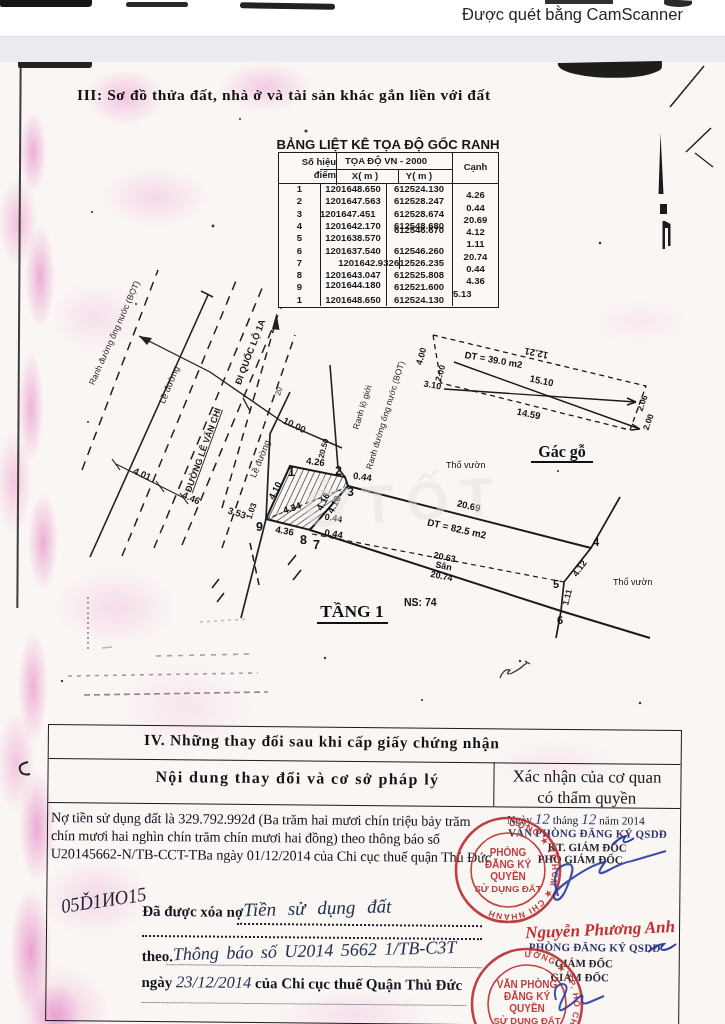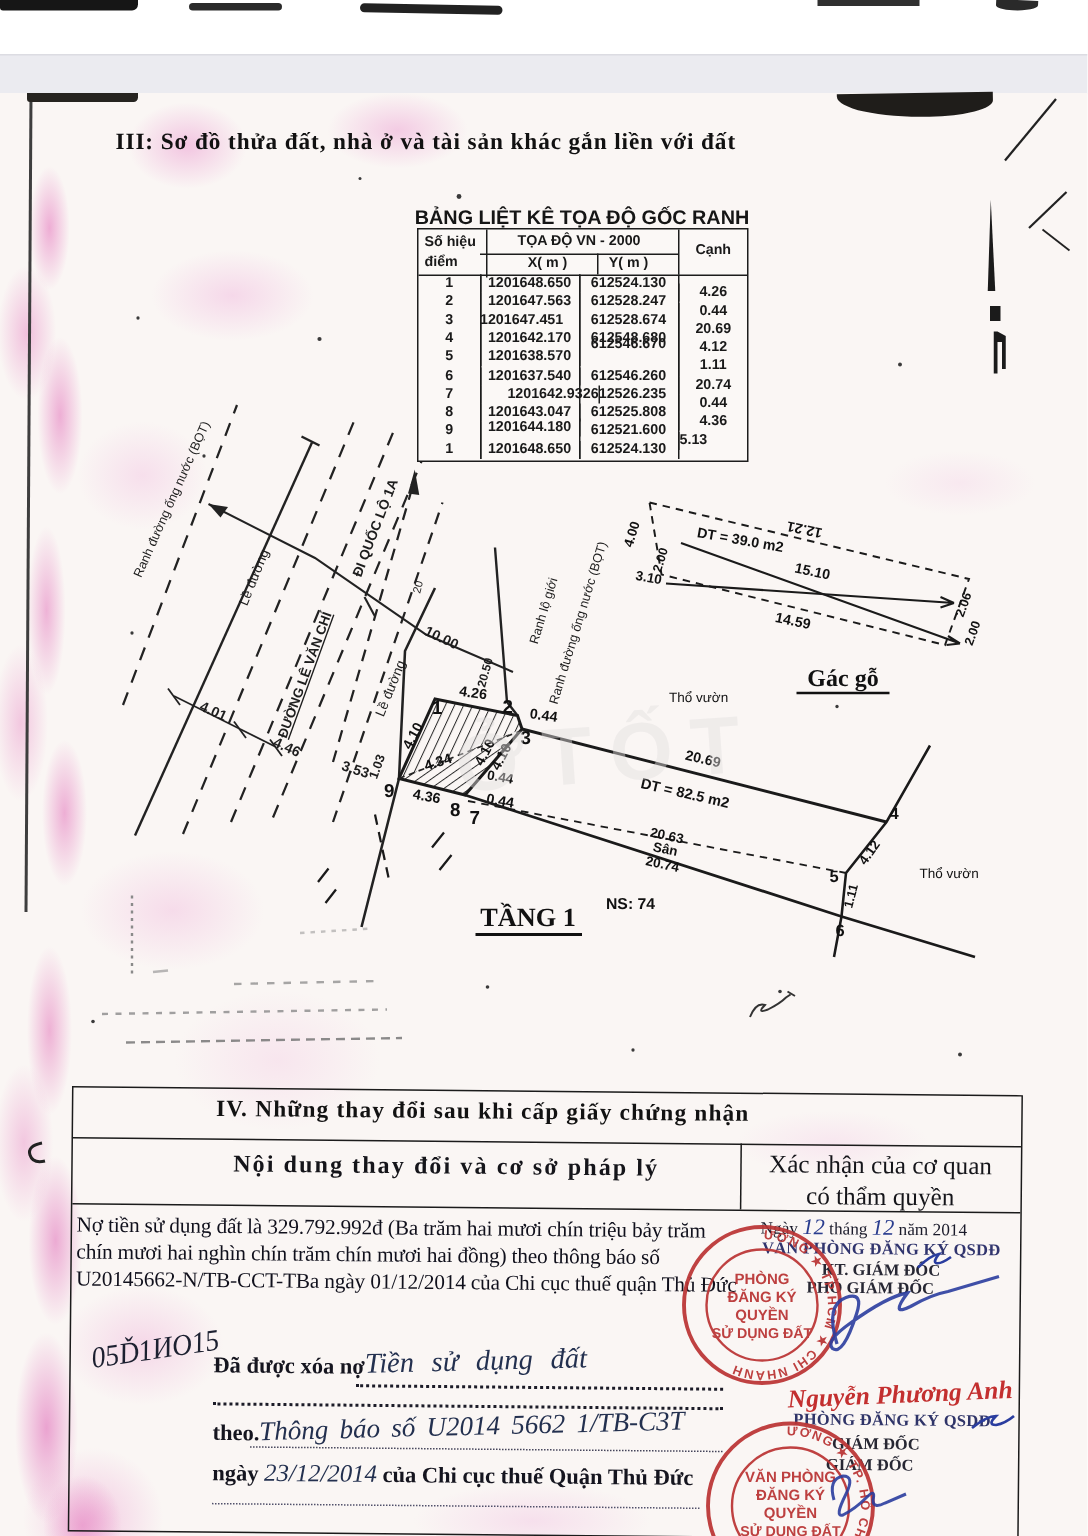--- a/index.html
+++ b/index.html
@@ -17,20 +17,21 @@
   <div class="abs" style="left:0;top:0;width:92px;height:7px;background:#161616;border-radius:0 0 4px 2px;"></div>
 
   <div class="abs" style="left:126px;top:2px;width:62px;height:5px;background:#2a2a2a;border-radius:3px;"></div>
 
   <div class="abs" style="left:240px;top:3px;width:95px;height:6px;background:#222;border-radius:3px;transform:rotate(1deg);"></div>
 
   <div class="abs" style="left:545px;top:0;width:68px;height:4px;background:#303030;"></div>
 
   <div class="abs" style="left:664px;top:0px;width:28px;height:7px;background:#2a2a2a;border-radius:0 0 60% 40%;transform:rotate(3deg);"></div>
 
+  <div class="abs" style="left:462px;top:5px;width:202px;height:24px;color:#262626;font-size:16.5px;white-space:nowrap;">Được quét bằng CamScanner</div>
 
   <div class="abs" style="left:0;top:36px;width:725px;height:26px;background:#ebebf0;border-top:1px solid #dcdce2;"></div>
 
   <div class="abs" style="left:558px;top:62px;width:104px;height:16px;z-index:3;background:#1f1d1a;border-radius:0 0 45% 65%/0 0 70% 100%;transform:rotate(-1deg);"></div>
 
   <div class="abs" id="page" style="left:0;top:62px;width:725px;height:962px;background:#faf6f4;"></div>
 
   <div class="abs" id="pinkbg" style="left:0;top:62px;width:725px;height:962px;
     background:
       radial-gradient(18px 55px at 33px 90px, rgba(235,155,205,.8), rgba(235,155,205,0) 75%),
@@ -60,21 +61,21 @@
   <div class="abs" style="left:18px;top:62px;width:2.4px;height:546px;background:#3e3e3e;transform:rotate(0.35deg);z-index:3;"></div>
 
   <div class="abs" style="left:18px;top:62px;width:74px;height:6px;background:#262420;border-radius:0 0 3px 2px;z-index:3;"></div>
 
   <div class="abs" style="left:268px;top:137px;width:240px;text-align:center;font-size:13.2px;font-weight:bold;color:#151515;white-space:nowrap;z-index:4;">BẢNG LIỆT KÊ TỌA ĐỘ GỐC RANH</div>
 
   <div class="abs serif" style="left:77px;top:86px;width:540px;font-size:15.5px;font-weight:bold;color:#111;letter-spacing:.6px;">III: Sơ đồ thửa đất, nhà ở và tài sản khác gắn liền với đất</div>
 
   <div class="abs" id="coordtable" style="left:278px;top:152px;width:219px;height:154px;border:1.4px solid #1c1c1c;font-weight:bold;color:#191919;font-size:9.5px;background:#fbf8f6;z-index:4;">
 
-    <div class="abs" style="left:4px;top:0;width:41px;height:30px;border-right:1.3px solid #1c1c1c;text-align:left;line-height:13px;padding-top:2px;">Số hiệu<br>điểm</div>
+    <div class="abs" style="left:16px;top:0;width:41px;height:30px;border-right:1.3px solid #1c1c1c;text-align:right;line-height:13px;padding-top:2px;">Số hiệu<br>điểm</div>
     <div class="abs" style="left:41px;top:0;width:132px;height:16px;border-bottom:1.3px solid #1c1c1c;text-align:center;line-height:15px;">TỌA ĐỘ VN - 2000</div>
     <div class="abs" style="left:25px;top:16px;width:66px;height:14px;text-align:center;line-height:13px;border-right:1.3px solid #1c1c1c;padding-left:28px;">X( m )</div>
     <div class="abs" style="left:107px;top:16px;width:66px;height:14px;text-align:center;line-height:13px;">Y( m )</div>
     <div class="abs" style="left:173px;top:0;width:45px;height:30px;border-left:1.3px solid #1c1c1c;text-align:center;line-height:28px;">Cạnh</div>
     <div class="abs" style="left:0;top:30px;width:219px;height:0;border-top:1.3px solid #1c1c1c;"></div>
 
     <div class="abs" id="tbody" style="left:0;top:30px;width:218px;height:123px;">
     <div class="abs" style="left:41px;top:0;width:0;height:123px;border-left:1.3px solid #1c1c1c;"></div>
     <div class="abs" style="left:107px;top:0;width:0;height:123px;border-left:1.3px solid #1c1c1c;"></div>
     <div class="abs" style="left:173px;top:0;width:0;height:123px;border-left:1.3px solid #1c1c1c;"></div>

